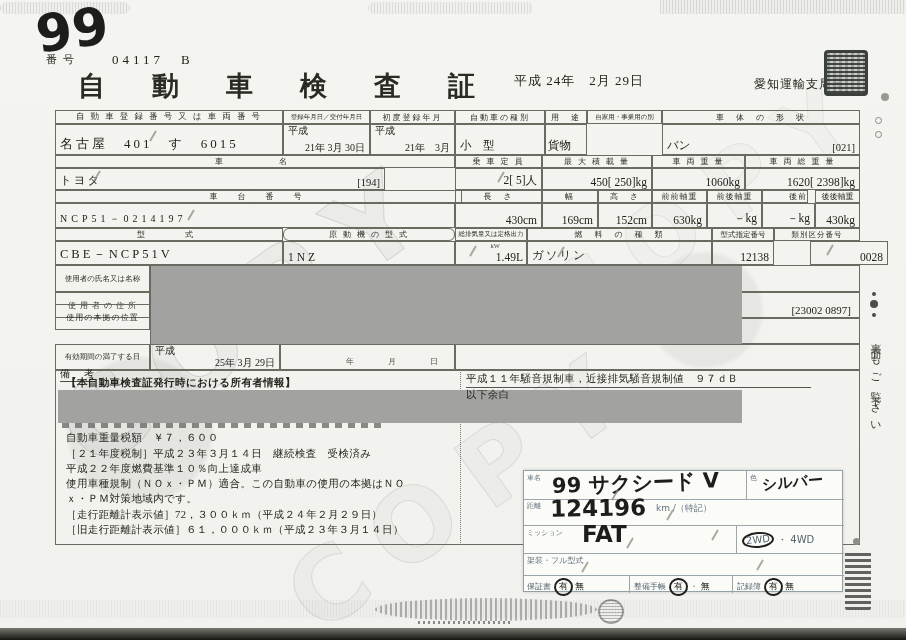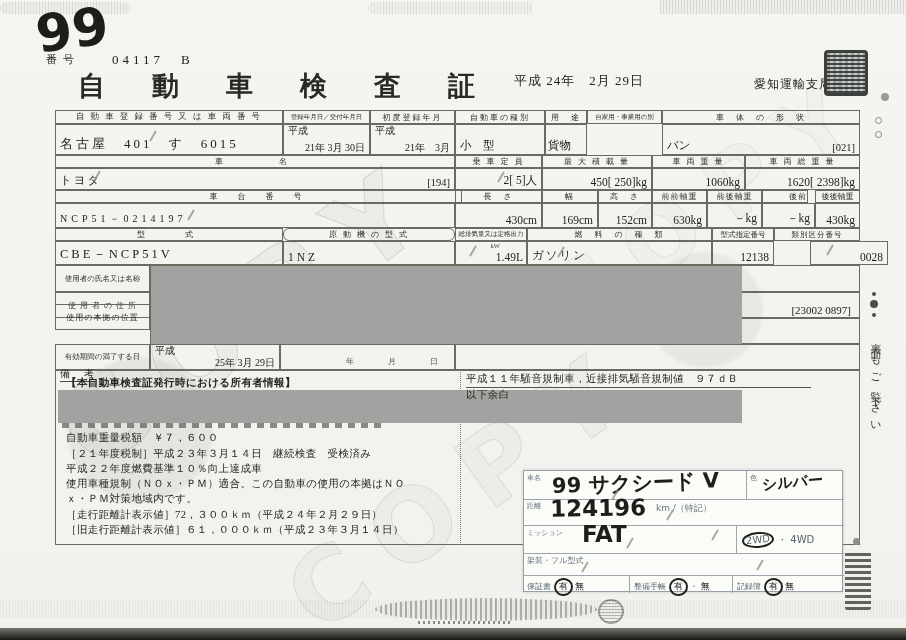--- a/index.html
+++ b/index.html
@@ -85,21 +85,21 @@
     <span>バン</span>
     <span style="font-size:10.5px;">[021]</span>
   </div>
 
   <div class="cell hd" style="left:55px;top:155px;width:400px;height:13px;letter-spacing:8px;">車　　　名</div>
   <div class="cell hd" style="left:455px;top:155px;width:87px;height:13px;">乗 車 定 員</div>
   <div class="cell hd" style="left:542px;top:155px;width:110px;height:13px;">最 大 積 載 量</div>
   <div class="cell hd" style="left:652px;top:155px;width:93px;height:13px;">車 両 重 量</div>
   <div class="cell hd" style="left:745px;top:155px;width:115px;height:13px;">車 両 総 重 量</div>
 
-  <div class="cell val" style="left:55px;top:168px;width:400px;height:22px;justify-content:space-between;">
+  <div class="cell val" style="left:55px;top:168px;width:330px;height:22px;justify-content:space-between;">
     <span style="letter-spacing:2px;">トヨタ</span>
     <span style="font-size:10.5px;">[194]</span>
   </div>
   <div class="cell val right" style="left:455px;top:168px;width:87px;height:22px;">2[ 5]人</div>
   <div class="cell val right" style="left:542px;top:168px;width:110px;height:22px;">450[ 250]kg</div>
   <div class="cell val right" style="left:652px;top:168px;width:93px;height:22px;">1060kg</div>
   <div class="cell val right" style="left:745px;top:168px;width:115px;height:22px;">1620[ 2398]kg</div>
 
   <div class="cell hd" style="left:55px;top:190px;width:407px;height:13px;letter-spacing:6px;">車　台　番　号</div>
   <div class="cell hd" style="left:455px;top:190px;width:87px;height:13px;">長　さ</div>

